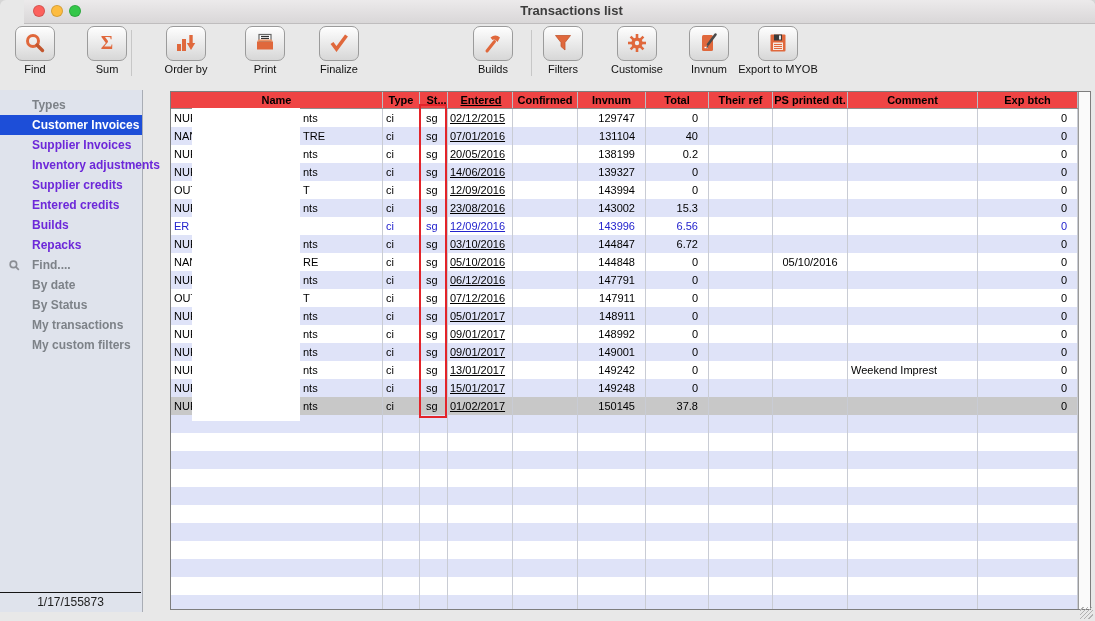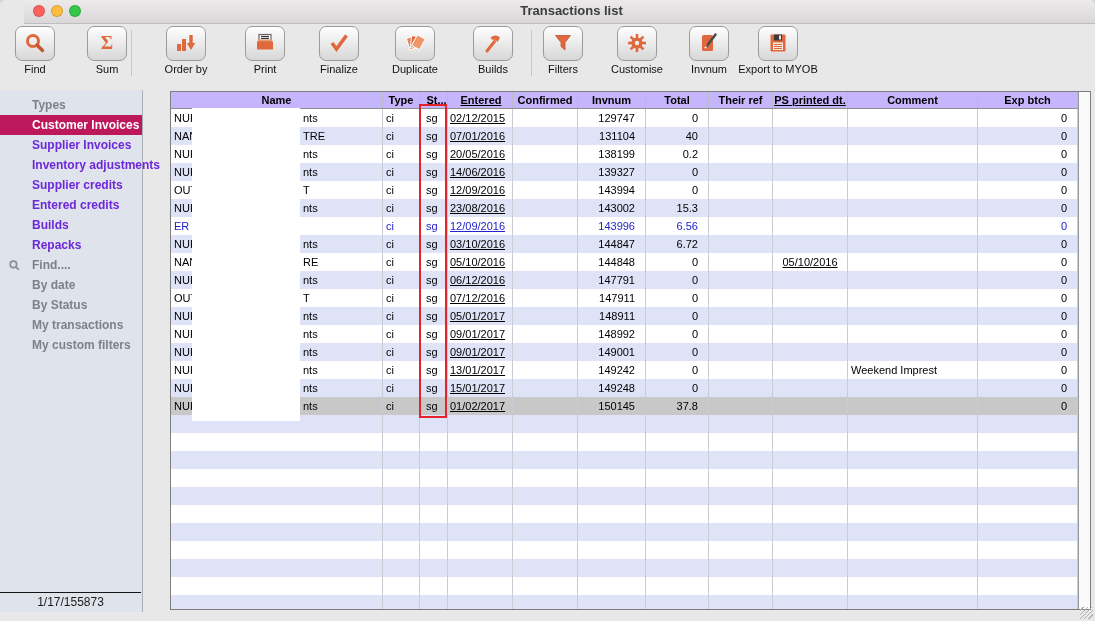--- a/index.html
+++ b/index.html
@@ -17,41 +17,41 @@
   .tb-btn{position:absolute;top:4px;width:100px;text-align:center;}
   .tb-icon{display:inline-block;width:38px;height:33px;border:1px solid #9b9b9b;border-radius:7px;background:linear-gradient(#fefefe,#d7d7d7);box-shadow:inset 0 1px 0 #fff;}
   .tb-icon svg{margin-top:4px;}
   .tb-label{font-size:11px;color:#111;margin-top:2px;white-space:nowrap;}
   .tb-divider{position:absolute;top:8px;height:46px;width:1px;background:#c7c7c7;}
   
   .sidebar{position:absolute;left:0;top:90px;width:143px;height:522px;background:#dfe3ec;border-right:1px solid #a9adb5;box-sizing:border-box;}
   .sb-list{position:absolute;left:0;right:0;top:5px;}
   .sb-item{position:relative;height:20px;line-height:20px;font-size:12px;font-weight:700;color:#6d28d9;padding-left:32px;white-space:nowrap;}
   .sb-item.muted{color:#7d8288;}
-  .sb-item.selected{background:#be185d;color:#ffffff;}
+  .sb-item.selected{background:#1d4ed8;color:#ffffff;}
   .sb-icon{position:absolute;left:8px;top:3px;}
   .sb-status{position:absolute;left:0;right:1px;bottom:0;height:19px;border-top:1px solid #151515;font-size:12px;color:#1d1d1d;text-align:center;line-height:19px;}
   
   .table{position:absolute;left:170px;top:91px;width:919px;height:517px;background:#fff;border:1px solid #7e7e7e;overflow:hidden;}
-  .thead{display:flex;height:17px;line-height:16px;border-bottom:1px solid #8e8e8e;box-sizing:border-box;background:#c4b5fd;}
+  .thead{display:flex;height:17px;line-height:16px;border-bottom:1px solid #8e8e8e;box-sizing:border-box;background:#ef4444;}
   .th{font-size:11px;font-weight:700;text-align:center;box-sizing:border-box;border-right:1px solid #b9bcc4;overflow:hidden;white-space:nowrap;color:#000;}
   .row{display:flex;height:18px;line-height:18px;background:#fff;}
   .row.blue{background:#dfe3f8;}
   .row.selected{background:#c8c8c8;}
   .row.hl{color:#2323cd;}
   .cell{font-size:11px;box-sizing:border-box;border-right:1px solid #c9ccd4;padding:0 3px;overflow:hidden;white-space:nowrap;}
   .c-name{width:212px;position:relative;}
   .c-type{width:37px;}
   .c-status{width:28px;padding-left:6px;}
   .c-entered{width:65px;padding-left:2px;text-decoration:underline;}
   .c-confirmed{width:65px;}
   .c-invnum{width:68px;}
   .c-total{width:63px;}
   .c-theirref{width:64px;}
-  .c-ps{width:75px;text-decoration:underline;}
+  .c-ps{width:75px;}
   .c-comment{width:130px;}
   .c-exp{width:100px;}
   .num{text-align:right;padding-right:10px;}
   .center{text-align:center;}
   .name-right{position:absolute;left:132px;top:0;}
   .gutter{position:absolute;top:0;right:0;width:12px;height:100%;background:#fafafa;border-left:1px solid #9a9a9a;box-sizing:border-box;}
   .redaction{position:absolute;left:21px;top:16px;width:108px;height:313px;background:#ffffff;}
   .redbox{position:absolute;left:248px;top:12px;width:28px;height:314px;border:2px solid #e3242a;box-sizing:border-box;}
   .grip{position:absolute;right:2px;bottom:2px;width:13px;height:12px;background:repeating-linear-gradient(135deg,transparent 0 2px,#b2b2b2 2px 3px);}
 </style>
@@ -97,28 +97,20 @@
             <path d="M4 10.5 h16 v8 h-16 z" fill="#e0683c"></path>
             <path d="M4 10.5 h16 l-1.5 -2 h-13 z" fill="#ef9668"></path>
           </svg></div>
     <div class="tb-label">Print</div>
   </div>
       <div class="tb-btn" style="left: 289px;">
     <div class="tb-icon"><svg width="26" height="24" viewBox="0 0 24 24">
             <path d="M5 12 l4.5 6 L19.5 4.5" fill="none" stroke="#e0683c" stroke-width="3.6"></path>
           </svg></div>
     <div class="tb-label">Finalize</div>
-  </div>
-      <div class="tb-btn" style="left: 365px;">
-    <div class="tb-icon"><svg width="26" height="24" viewBox="0 0 24 24">
-            <rect x="5" y="6" width="9" height="12" fill="#e8815a" stroke="#fff" transform="rotate(-18 9 12)"></rect>
-            <rect x="8" y="5" width="9" height="12" fill="#e0683c" stroke="#fff" transform="rotate(5 12 11)"></rect>
-            <rect x="11" y="5" width="9" height="12" fill="#ef9668" stroke="#fff" transform="rotate(28 15 11)"></rect>
-          </svg></div>
-    <div class="tb-label">Duplicate</div>
   </div>
       <div class="tb-btn" style="left: 443px;">
     <div class="tb-icon"><svg width="26" height="24" viewBox="0 0 24 24">
             <line x1="6" y1="20" x2="13.5" y2="10.5" stroke="#e0683c" stroke-width="3" stroke-linecap="round"></line>
             <path d="M9.5 6.5 q5 -4 9.5 0 l-2.5 4.5 q-3 -3.5 -5 -2 z" fill="#e0683c"></path>
           </svg></div>
     <div class="tb-label">Builds</div>
   </div>
       <div class="tb-btn" style="left: 513px;">
     <div class="tb-icon"><svg width="26" height="24" viewBox="0 0 24 24">

